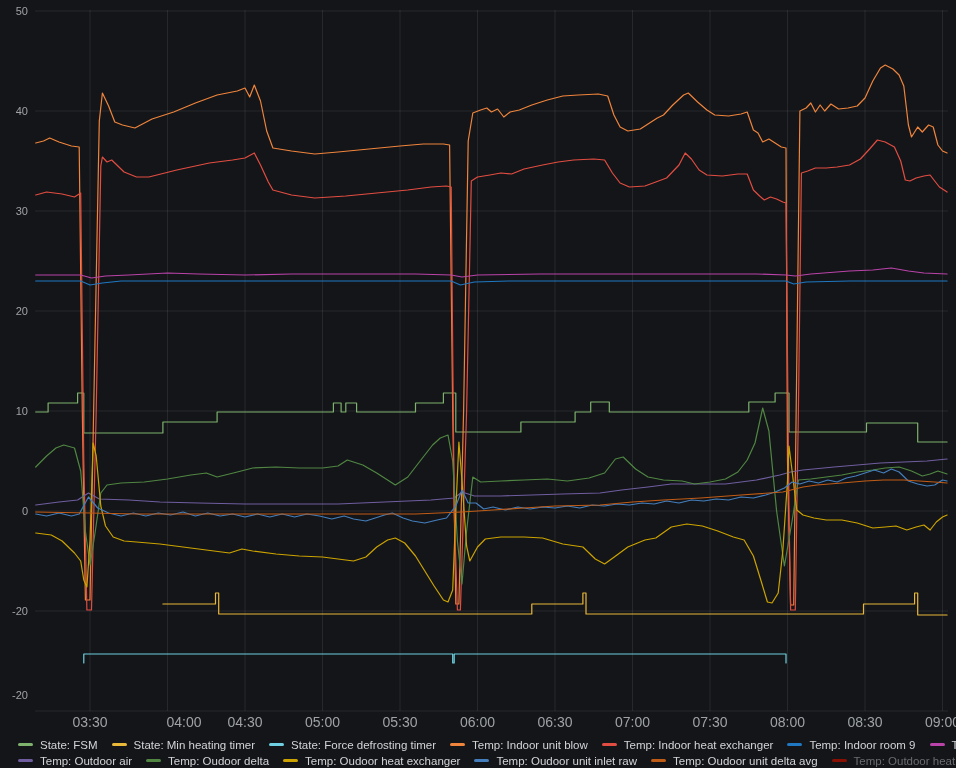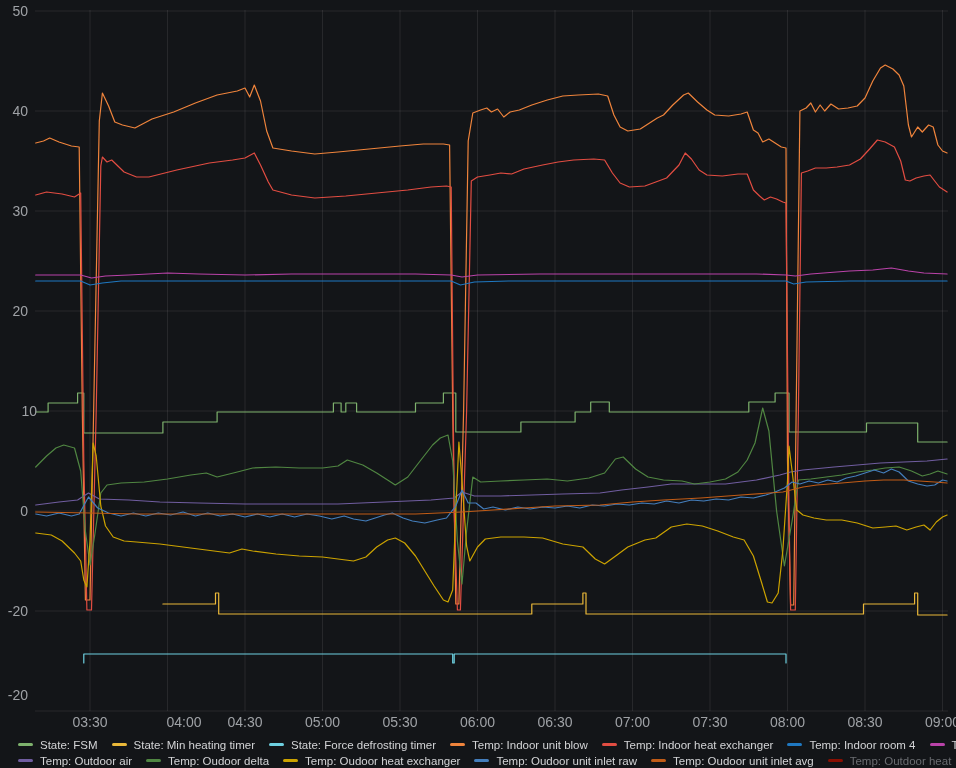--- a/index.html
+++ b/index.html
@@ -6,21 +6,21 @@
   body{
     width:956px;height:768px;position:relative;overflow:hidden;
     background:#131518;
     font-family:"Liberation Sans", sans-serif;
     -webkit-font-smoothing:antialiased;
   }
   #chart-panel{position:absolute;inset:0;}
   #plot{position:absolute;left:0;top:0;}
   .ytick{
     position:absolute;left:0;width:28px;text-align:right;
-    font-size:14px;line-height:14px;color:#9fa2a6;
+    font-size:11px;line-height:14px;color:#9fa2a6;
   }
   .xtick{
     position:absolute;top:715px;width:44px;text-align:center;
     font-size:14px;line-height:14px;color:#9fa2a6;
   }
   #legend{
     position:absolute;left:18px;top:737px;width:930px;
     display:flex;flex-direction:column;row-gap:1px;
   }
   .legend-row{display:flex;flex-wrap:nowrap;align-items:center;column-gap:14px;height:15px;}
@@ -74,21 +74,21 @@
         <polyline points="35.7,533.0 51.3,535.0 62.1,541.0 74.5,553.0 80.7,561.0 83.8,580.0 86.9,587.0 90.0,541.0 93.1,443.0 96.2,456.0 100.8,506.0 105.5,526.0 113.2,537.0 124.1,541.0 136.5,542.0 159.8,544.0 183.0,547.0 206.3,550.0 229.5,553.0 241.9,549.0 252.7,551.0 276.0,554.0 299.2,556.0 322.5,557.0 338.0,559.0 353.5,561.0 365.9,557.0 376.7,547.0 387.6,540.0 395.3,538.0 404.7,543.0 415.5,556.0 424.8,571.0 434.1,586.0 443.4,600.0 448.0,602.0 452.7,590.0 455.8,511.0 458.9,442.0 462.0,481.0 466.6,546.0 469.8,561.0 477.5,547.0 485.3,539.0 500.8,537.0 524.0,537.0 542.6,538.0 562.8,544.0 582.9,547.0 595.3,559.0 604.6,564.0 617.0,555.0 627.8,547.0 644.9,540.0 655.8,538.0 671.3,527.0 686.8,524.0 702.3,526.0 717.8,531.0 733.3,537.0 744.1,540.0 753.4,556.0 761.1,581.0 767.4,602.0 772.0,603.0 778.2,593.0 782.8,551.0 787.5,481.0 789.0,446.0 792.1,471.0 796.8,510.0 803.0,515.0 813.9,518.0 826.3,520.0 841.8,520.0 857.2,523.0 872.8,528.0 885.2,527.0 896.0,526.0 906.8,530.0 916.1,527.0 923.9,525.0 930.1,530.0 936.3,522.0 942.5,517.0 947.1,515.0" fill="none" stroke="#CCA300" stroke-width="1.2" stroke-linejoin="round" stroke-linecap="round"></polyline>
         <polyline points="35.7,514.0 46.6,516.0 59.0,513.0 71.4,516.0 79.2,514.0 88.5,497.0 97.7,508.0 108.6,513.0 121.0,516.0 133.4,513.0 145.8,516.0 158.2,513.0 170.6,515.0 183.0,512.0 195.4,516.0 207.8,513.0 220.2,516.0 232.6,514.0 245.0,517.0 257.4,514.0 269.8,517.0 282.2,514.0 294.6,517.0 307.0,514.0 319.4,516.0 331.8,519.0 344.2,516.0 353.5,519.0 365.9,521.0 375.2,518.0 384.5,515.0 392.3,513.0 403.1,518.0 412.4,521.0 424.8,523.0 437.2,520.0 446.5,518.0 455.8,506.0 462.0,490.0 468.2,503.0 476.0,503.0 483.7,509.0 493.0,507.0 505.4,510.0 517.8,507.0 530.2,509.0 542.6,507.0 555.0,508.0 567.4,506.0 579.8,508.0 592.2,505.0 604.6,506.0 617.0,504.0 629.4,505.0 641.8,503.0 654.2,504.0 666.6,501.0 679.0,503.0 691.4,500.0 703.8,501.0 716.2,499.0 728.6,500.0 741.0,497.0 753.4,498.0 765.8,495.0 775.1,492.0 784.4,488.0 792.1,482.0 799.9,484.0 809.2,481.0 818.5,483.0 827.8,480.0 837.1,482.0 846.4,478.0 855.7,476.0 865.0,473.0 874.3,470.0 883.6,473.0 891.4,469.0 899.1,472.0 908.4,481.0 917.7,484.0 927.0,486.0 934.7,485.0 942.5,480.0 947.1,481.0" fill="none" stroke="#447EBC" stroke-width="1.2" stroke-linejoin="round" stroke-linecap="round"></polyline>
         <polyline points="35.7,512.0 90.0,513.0 136.5,514.0 183.0,514.0 229.5,514.0 276.0,514.0 322.5,514.0 369.0,514.0 415.5,514.0 462.0,512.0 493.0,510.0 524.0,508.0 555.0,506.0 600.0,505.0 632.5,502.0 663.5,500.0 700.7,498.0 741.0,495.0 782.8,492.0 803.0,487.0 816.9,485.0 841.8,483.0 865.0,481.0 883.6,480.0 903.8,480.0 919.3,481.0 934.7,482.0 947.1,483.0" fill="none" stroke="#C15C17" stroke-width="1.2" stroke-linejoin="round" stroke-linecap="round"></polyline>
       </g>
   </svg>
   <div id="y-labels">
       <div class="ytick" style="top: 4px;">50</div>
       <div class="ytick" style="top: 104px;">40</div>
       <div class="ytick" style="top: 204px;">30</div>
       <div class="ytick" style="top: 304px;">20</div>
-      <div class="ytick" style="top: 404px; margin-left: 9px;">10</div>
+      <div class="ytick" style="top: 404px;">10</div>
       <div class="ytick" style="top: 504px;">0</div>
       <div class="ytick" style="top: 604px;">-20</div>
       <div class="ytick" style="top: 688px; text-align: right;">-20</div>
     </div>
   <div id="x-labels">
       <div class="xtick" style="left: 68px;">03:30</div>
       <div class="xtick" style="left: 162px;">04:00</div>
       <div class="xtick" style="left: 223px;">04:30</div>
       <div class="xtick" style="left: 300.5px;">05:00</div>
       <div class="xtick" style="left: 378px;">05:30</div>
@@ -117,21 +117,21 @@
         <span class="legend-item">
           <span class="legend-swatch" style="background: rgb(239, 132, 60);"></span>
           <span class="legend-label">Temp: Indoor unit blow</span>
         </span>
         <span class="legend-item">
           <span class="legend-swatch" style="background: rgb(226, 77, 66);"></span>
           <span class="legend-label">Temp: Indoor heat exchanger</span>
         </span>
         <span class="legend-item">
           <span class="legend-swatch" style="background: rgb(31, 120, 193);"></span>
-          <span class="legend-label">Temp: Indoor room 4</span>
+          <span class="legend-label">Temp: Indoor room 9</span>
         </span>
         <span class="legend-item">
           <span class="legend-swatch" style="background: rgb(186, 67, 169);"></span>
           <span class="legend-label">Temp: Indoor room 2</span>
         </span>
       </div>
     <div class="legend-row" id="legend-row-1">
         <span class="legend-item">
           <span class="legend-swatch" style="background: rgb(112, 93, 160);"></span>
           <span class="legend-label">Temp: Outdoor air</span>
@@ -143,21 +143,21 @@
         <span class="legend-item">
           <span class="legend-swatch" style="background: rgb(204, 163, 0);"></span>
           <span class="legend-label">Temp: Oudoor heat exchanger</span>
         </span>
         <span class="legend-item">
           <span class="legend-swatch" style="background: rgb(68, 126, 188);"></span>
           <span class="legend-label">Temp: Oudoor unit inlet raw</span>
         </span>
         <span class="legend-item">
           <span class="legend-swatch" style="background: rgb(193, 92, 23);"></span>
-          <span class="legend-label">Temp: Oudoor unit inlet avg</span>
+          <span class="legend-label">Temp: Oudoor unit delta avg</span>
         </span>
         <span class="legend-item dim">
           <span class="legend-swatch" style="background: rgb(137, 15, 2);"></span>
           <span class="legend-label">Temp: Outdoor heat</span>
         </span>
       </div>
   </div>
 </div>
 
 </body></html>

